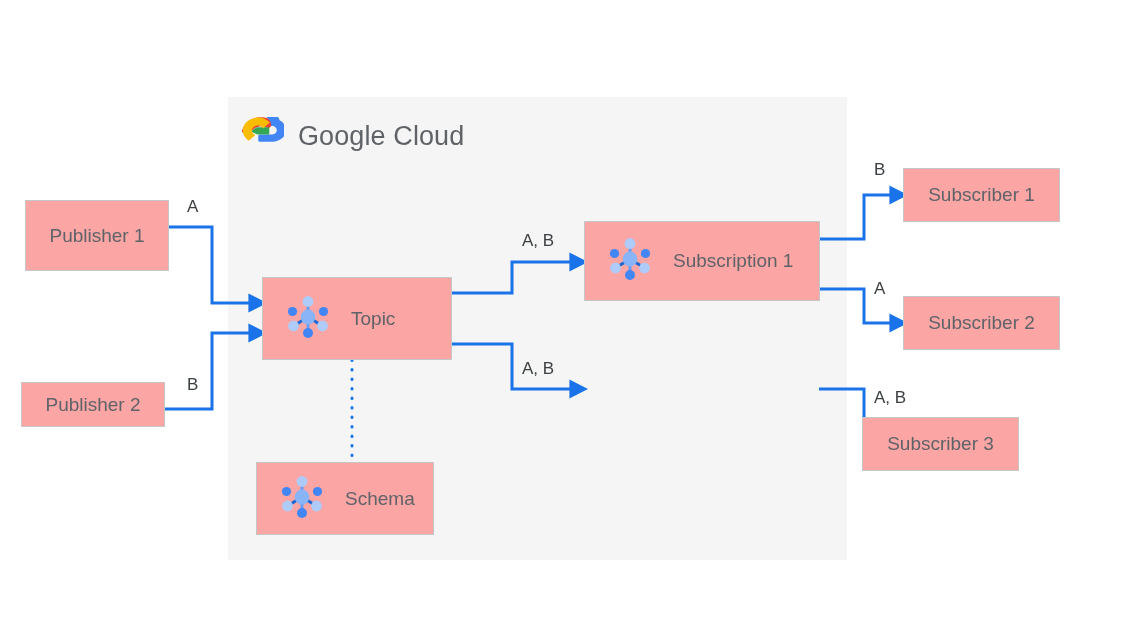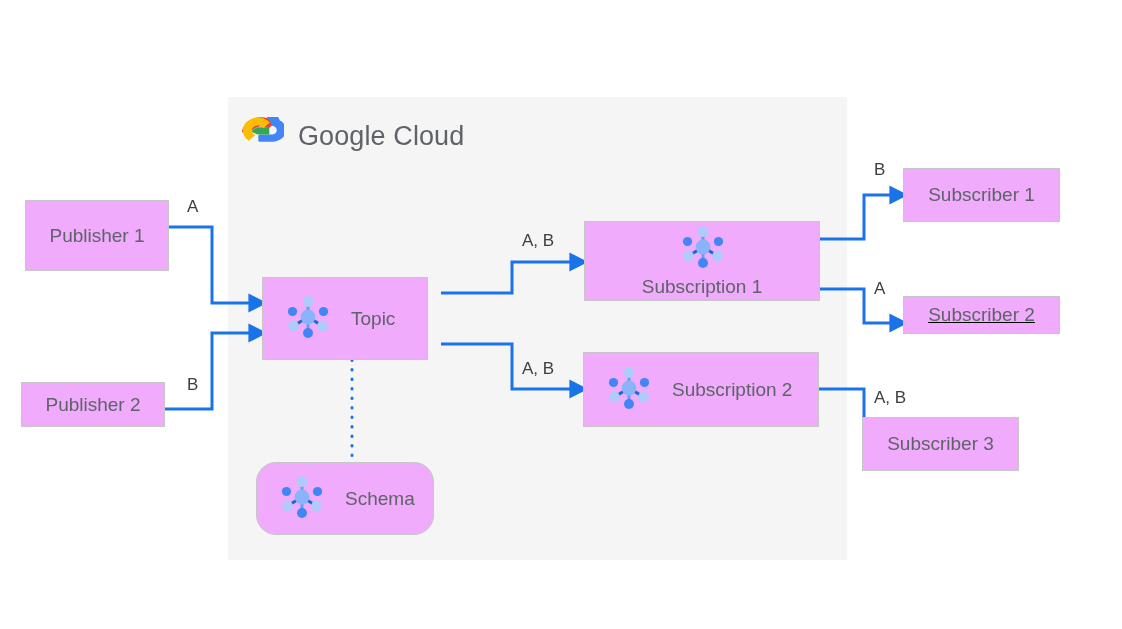--- a/index.html
+++ b/index.html
@@ -39,21 +39,21 @@
     color: #5f6368;
     letter-spacing: 0.1px;
     white-space: nowrap;
   }
   .gcp-wordmark .light {
     color: #5f6368;
   }
   .node-box {
     position: absolute;
     box-sizing: border-box;
-    background: #f0abfc;
+    background: #fca5a5;
     border: 1px solid #c6c6c6;
     display: flex;
     align-items: center;
     justify-content: center;
   }
   .node-box.with-icon {
     justify-content: flex-start;
   }
   .node-label {
     font-size: 19px;
@@ -132,101 +132,83 @@
   <div class="edge-label" style="left:874px; top:381px;">A, B</div>
 
   <div class="node-box" style="left:25px; top:193px; width:144px; height:71px;">
     <span class="node-label">Publisher 1</span>
   </div>
 
   <div class="node-box" style="left:21px; top:375px; width:144px; height:45px;">
     <span class="node-label">Publisher 2</span>
   </div>
 
-  <div class="node-box with-icon" style="left:262px; top:270px; width:166px; height:83px;">
+  <div class="node-box with-icon" style="left:262px; top:270px; width:190px; height:83px;">
     <span class="node-icon">
       <svg width="50" height="50" viewBox="0 0 50 50" xmlns="http://www.w3.org/2000/svg">
         <line x1="25" y1="25" x2="25" y2="10" stroke="#669df6" stroke-width="3"></line>
         <line x1="25" y1="25" x2="25" y2="40" stroke="#669df6" stroke-width="3"></line>
         <line x1="25" y1="25" x2="12" y2="33" stroke="#1967d2" stroke-width="3"></line>
         <line x1="25" y1="25" x2="38" y2="33" stroke="#1967d2" stroke-width="3"></line>
         <circle cx="25" cy="25" r="7.4" fill="#8ab4f8"></circle>
         <circle cx="25" cy="9.5" r="5.4" fill="#aecbfa"></circle>
         <circle cx="25" cy="41" r="5" fill="#4285f4"></circle>
         <circle cx="9.5" cy="19.5" r="4.6" fill="#4285f4"></circle>
         <circle cx="40.5" cy="19.5" r="4.6" fill="#4285f4"></circle>
         <circle cx="10.5" cy="34" r="5.4" fill="#aecbfa"></circle>
         <circle cx="39.5" cy="34" r="5.4" fill="#aecbfa"></circle>
       </svg>
     </span>
     <span class="node-label">Topic</span>
   </div>
 
-  <div class="node-box with-icon" style="left:256px; top:455px; width:178px; height:73px;border-radius:20px;">
+  <div class="node-box with-icon" style="left:256px; top:455px; width:178px; height:73px;">
     <span class="node-icon">
       <svg width="50" height="50" viewBox="0 0 50 50" xmlns="http://www.w3.org/2000/svg">
         <line x1="25" y1="25" x2="25" y2="10" stroke="#669df6" stroke-width="3"></line>
         <line x1="25" y1="25" x2="25" y2="40" stroke="#669df6" stroke-width="3"></line>
         <line x1="25" y1="25" x2="12" y2="33" stroke="#1967d2" stroke-width="3"></line>
         <line x1="25" y1="25" x2="38" y2="33" stroke="#1967d2" stroke-width="3"></line>
         <circle cx="25" cy="25" r="7.4" fill="#8ab4f8"></circle>
         <circle cx="25" cy="9.5" r="5.4" fill="#aecbfa"></circle>
         <circle cx="25" cy="41" r="5" fill="#4285f4"></circle>
         <circle cx="9.5" cy="19.5" r="4.6" fill="#4285f4"></circle>
         <circle cx="40.5" cy="19.5" r="4.6" fill="#4285f4"></circle>
         <circle cx="10.5" cy="34" r="5.4" fill="#aecbfa"></circle>
         <circle cx="39.5" cy="34" r="5.4" fill="#aecbfa"></circle>
       </svg>
     </span>
     <span class="node-label">Schema</span>
   </div>
 
-  <div class="node-box with-icon" style="left:584px; top:214px; width:236px; height:80px;flex-direction:column;">
+  <div class="node-box with-icon" style="left:584px; top:214px; width:236px; height:80px;">
     <span class="node-icon">
       <svg width="50" height="50" viewBox="0 0 50 50" xmlns="http://www.w3.org/2000/svg">
         <line x1="25" y1="25" x2="25" y2="10" stroke="#669df6" stroke-width="3"></line>
         <line x1="25" y1="25" x2="25" y2="40" stroke="#669df6" stroke-width="3"></line>
         <line x1="25" y1="25" x2="12" y2="33" stroke="#1967d2" stroke-width="3"></line>
         <line x1="25" y1="25" x2="38" y2="33" stroke="#1967d2" stroke-width="3"></line>
         <circle cx="25" cy="25" r="7.4" fill="#8ab4f8"></circle>
         <circle cx="25" cy="9.5" r="5.4" fill="#aecbfa"></circle>
         <circle cx="25" cy="41" r="5" fill="#4285f4"></circle>
         <circle cx="9.5" cy="19.5" r="4.6" fill="#4285f4"></circle>
         <circle cx="40.5" cy="19.5" r="4.6" fill="#4285f4"></circle>
         <circle cx="10.5" cy="34" r="5.4" fill="#aecbfa"></circle>
         <circle cx="39.5" cy="34" r="5.4" fill="#aecbfa"></circle>
       </svg>
     </span>
     <span class="node-label">Subscription 1</span>
   </div>
 
-  <div class="node-box with-icon" style="left:583px; top:345px; width:236px; height:75px;">
-    <span class="node-icon">
-      <svg width="50" height="50" viewBox="0 0 50 50" xmlns="http://www.w3.org/2000/svg">
-        <line x1="25" y1="25" x2="25" y2="10" stroke="#669df6" stroke-width="3"></line>
-        <line x1="25" y1="25" x2="25" y2="40" stroke="#669df6" stroke-width="3"></line>
-        <line x1="25" y1="25" x2="12" y2="33" stroke="#1967d2" stroke-width="3"></line>
-        <line x1="25" y1="25" x2="38" y2="33" stroke="#1967d2" stroke-width="3"></line>
-        <circle cx="25" cy="25" r="7.4" fill="#8ab4f8"></circle>
-        <circle cx="25" cy="9.5" r="5.4" fill="#aecbfa"></circle>
-        <circle cx="25" cy="41" r="5" fill="#4285f4"></circle>
-        <circle cx="9.5" cy="19.5" r="4.6" fill="#4285f4"></circle>
-        <circle cx="40.5" cy="19.5" r="4.6" fill="#4285f4"></circle>
-        <circle cx="10.5" cy="34" r="5.4" fill="#aecbfa"></circle>
-        <circle cx="39.5" cy="34" r="5.4" fill="#aecbfa"></circle>
-      </svg>
-    </span>
-    <span class="node-label">Subscription 2</span>
-  </div>
 
   <div class="node-box" style="left:903px; top:161px; width:157px; height:54px;">
     <span class="node-label">Subscriber 1</span>
   </div>
 
-  <div class="node-box" style="left:903px; top:289px; width:157px; height:38px;text-decoration:underline;">
+  <div class="node-box" style="left:903px; top:289px; width:157px; height:54px;">
     <span class="node-label">Subscriber 2</span>
   </div>
 
   <div class="node-box" style="left:862px; top:410px; width:157px; height:54px;">
     <span class="node-label">Subscriber 3</span>
   </div>
 
 </div>
 
 </body></html>

